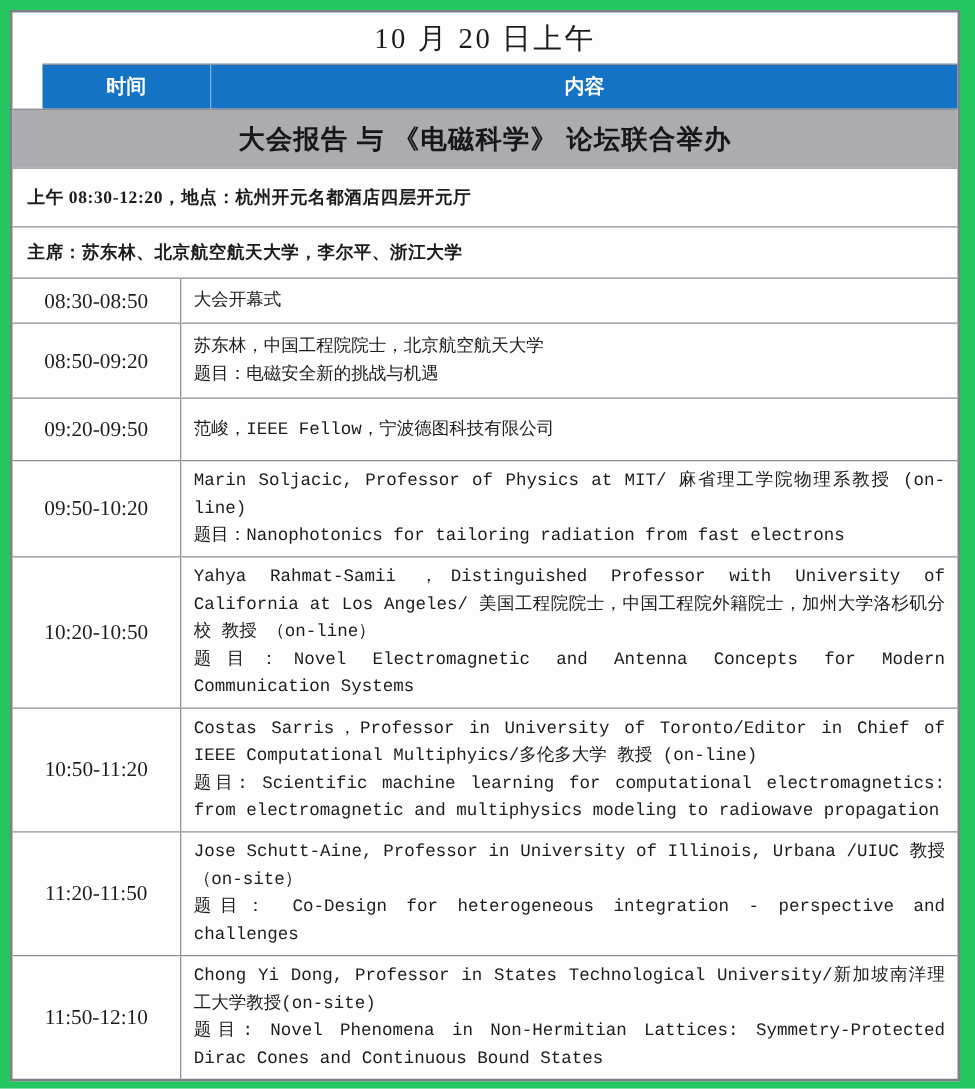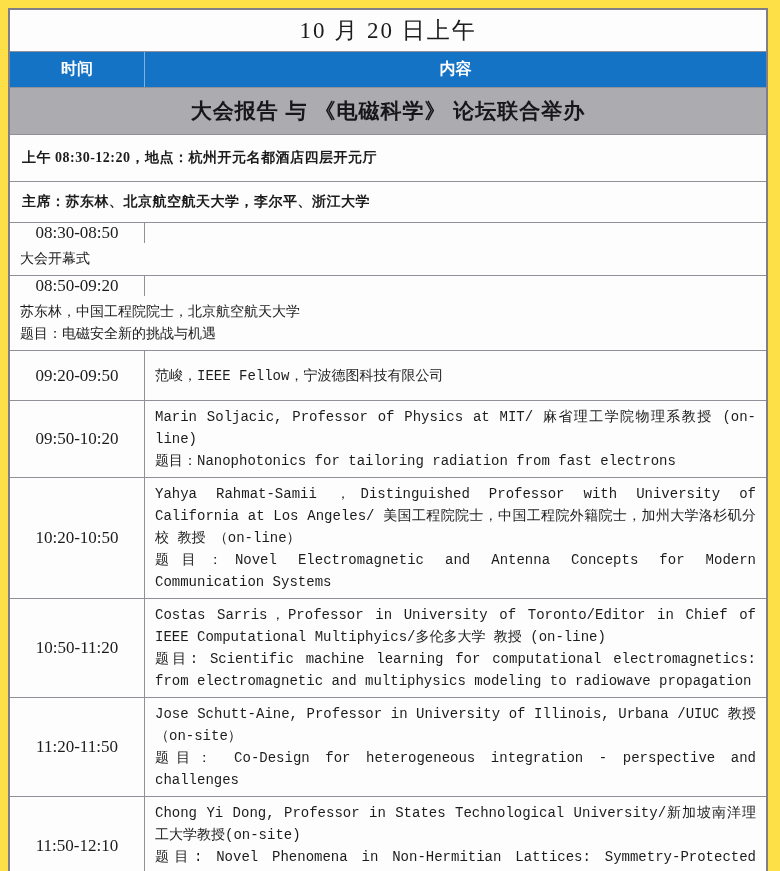--- a/index.html
+++ b/index.html
@@ -1,37 +1,37 @@
 <!DOCTYPE html>
 <html><head>
 <meta charset="utf-8">
 <style>
   html, body { margin: 0; padding: 0; background: #ffffff; }
   .page {
-    width: 780px; height: 871px; background: #fde047;
+    width: 780px; height: 871px; background: #22c55e;
     font-family: "Liberation Serif", serif; color: #1c1c1c;
     position: relative; overflow: hidden;
   }
   .tbl {
     position: absolute; left: 8px; top: 8px; width: 760px;
     border: 2px solid #7e7f88; background: #fdfdfd;
     box-sizing: border-box;
   }
   .row { display: flex; border-top: 1px solid #8f9098; box-sizing: border-box; }
   .row:first-child { border-top: none; }
 
   
   .title-row {
     min-height: 41px; align-items: center; justify-content: center;
     font-size: 23px; letter-spacing: 2px;
   }
 
   
   .head-row { background: #1573c6; color: #ffffff; min-height: 36px;
-    font-family: Liberation Mono, monospace; font-weight: 700; font-size: 16px; }
+    font-family: Liberation Mono, monospace; font-weight: 700; font-size: 16px; margin-left: 24px; }
   .head-time {
     width: 135px; flex: none; display: flex; align-items: center; justify-content: center;
     border-right: 1px solid rgba(255,255,255,0.45); box-sizing: border-box;
   }
   .head-content { flex: 1; display: flex; align-items: center; justify-content: center; }
 
   
   .banner-row {
     background: #acabb0; min-height: 47px; align-items: center; justify-content: center;
     font-family: "Liberation Sans", sans-serif; font-weight: 700; font-size: 21px;
@@ -53,22 +53,22 @@
   }
   .content-cell {
     flex: 1; display: flex; flex-direction: column; justify-content: center;
     padding: 5px 10px; box-sizing: border-box;
     font-family: "Liberation Mono", "DejaVu Sans Mono", monospace;
     font-size: 14px; line-height: 22px; text-align: justify;
   }
   .content-cell p { margin: 0; }
   .content-cell p:empty { display: none; }
 
-  .r0 { min-height: 36px; flex-direction: column; }
-  .r1 { min-height: 60px; flex-direction: column; }
+  .r0 { min-height: 36px; }
+  .r1 { min-height: 60px; }
   .r2 { min-height: 50px; }
   .r3 { min-height: 72px; }
   .r4 { min-height: 117px; }
   .r5 { min-height: 94px; }
   .r6 { min-height: 89px; }
   .r7 { min-height: 90px; }
 </style>
 </head>
 <body>
 

